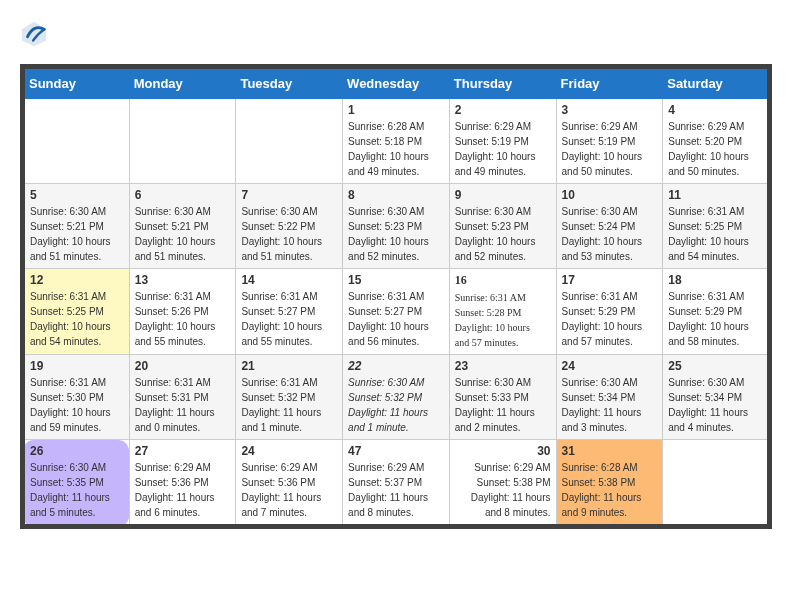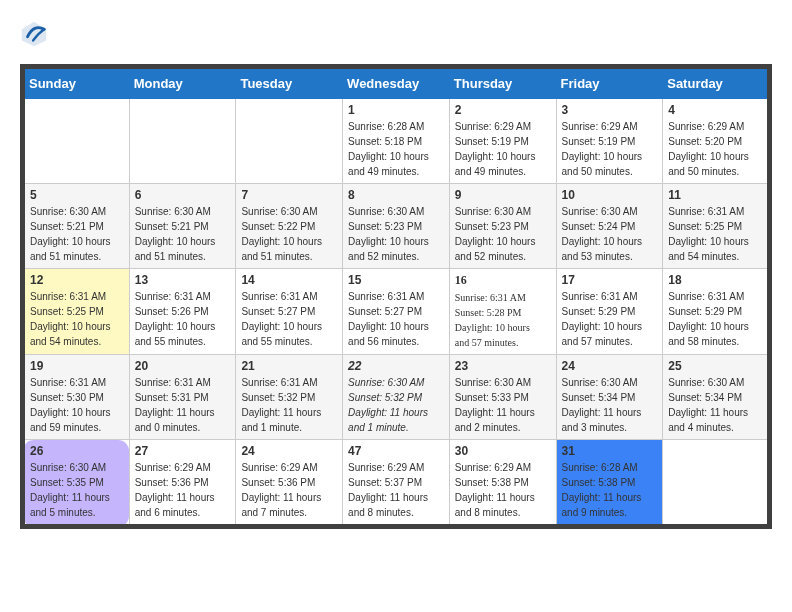--- a/index.html
+++ b/index.html
@@ -326,28 +326,28 @@
 Daylight: 11 hours
 and 7 minutes.</div>
         </td>
         <td style="background: rgb(255, 255, 255);">
           <span class="day-num">47</span>
           <div class="day-info" style="white-space: pre-line;">Sunrise: 6:29 AM
 Sunset: 5:37 PM
 Daylight: 11 hours
 and 8 minutes.</div>
         </td>
-        <td style="background: rgb(255, 255, 255);">
+        <td style="background: rgb(255, 255, 255); text-align: right;">
           <span class="day-num">30</span>
           <div class="day-info" style="white-space: pre-line;">Sunrise: 6:29 AM
 Sunset: 5:38 PM
 Daylight: 11 hours
 and 8 minutes.</div>
         </td>
-        <td style="background: #3b82f6; margin-left: 28px;">
+        <td style="background: #fdba74; margin-left: 28px;">
           <span class="day-num">31</span>
           <div class="day-info" style="white-space: pre-line;">Sunrise: 6:28 AM
 Sunset: 5:38 PM
 Daylight: 11 hours
 and 9 minutes.</div>
         </td>
         <td class="empty"></td>
       </tr>
     </tbody>
 </table>

